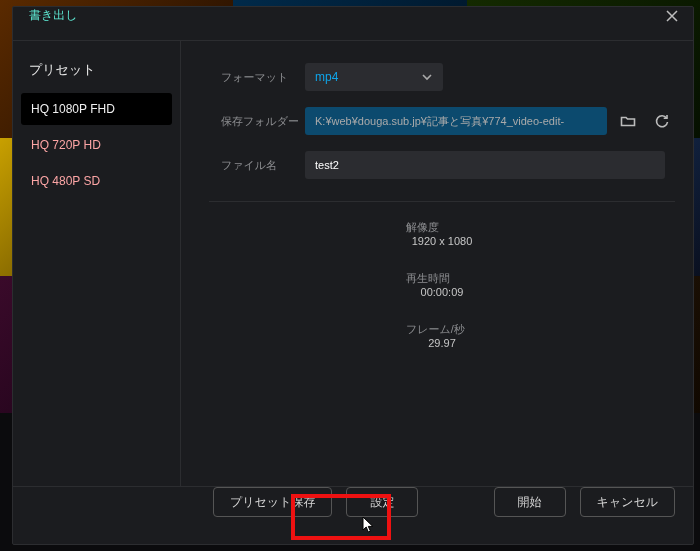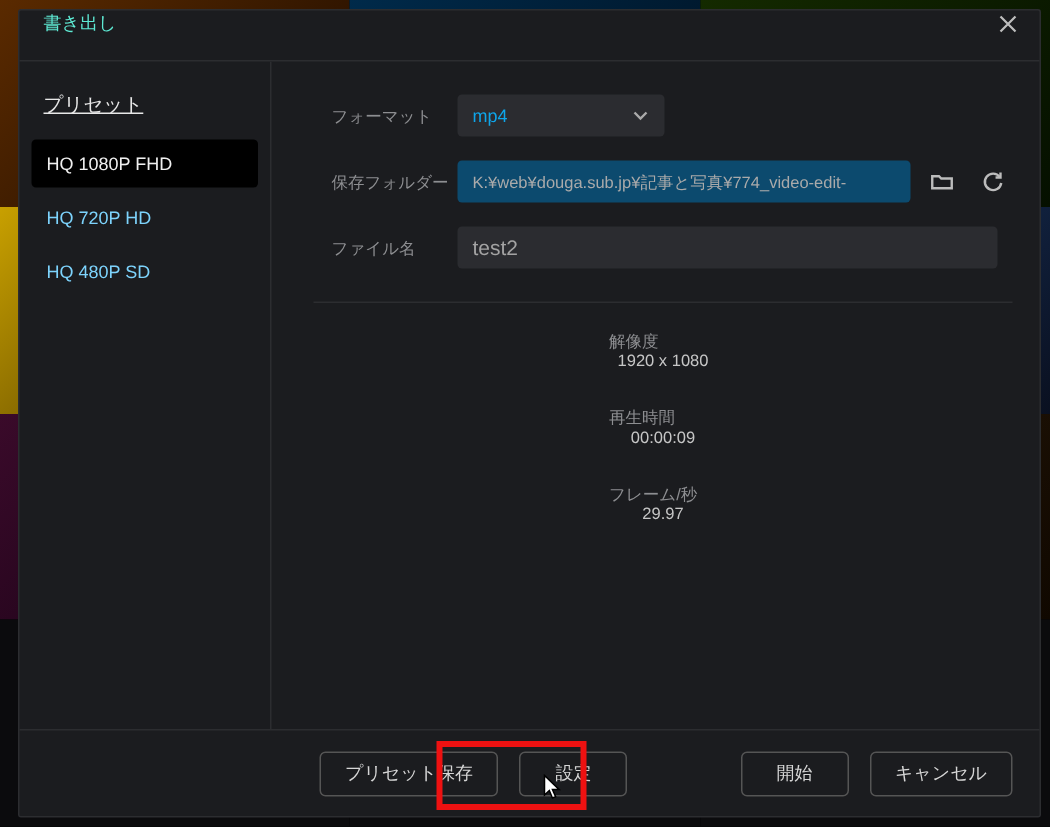--- a/index.html
+++ b/index.html
@@ -14,46 +14,46 @@
     display:flex; flex-direction:column; color:#c8c8c8;
   }
   .titlebar {
     height:34px; display:flex; align-items:flex-start; justify-content:space-between;
     padding:0 12px 0 16px; border-bottom:1px solid #2c2d30; font-size:12px; color:#5eead4;
   }
   .close-x { width:18px; height:18px; display:flex; align-items:center; justify-content:center; color:#bdbdbd; cursor:pointer; }
   .close-x svg { width:14px; height:14px; stroke:#bdbdbd; stroke-width:1.5; }
   .body { flex:1; display:flex; overflow:hidden; }
   .sidebar { width:168px; border-right:1px solid #2c2d30; padding:16px 8px; }
-  .sidebar-title { font-size:13px; color:#e8e8e8; margin:4px 8px 14px 8px; font-weight:500;text-decoration:underline; }
-  .preset { height:32px; display:flex; align-items:center; padding:0 10px; font-size:12px; border-radius:3px; margin:4px 0; color:#7dd3fc; cursor:pointer;}
+  .sidebar-title { font-size:13px; color:#e8e8e8; margin:4px 8px 14px 8px; font-weight:500; }
+  .preset { height:32px; display:flex; align-items:center; padding:0 10px; font-size:12px; border-radius:3px; margin:4px 0; color:#fca5a5; cursor:pointer;}
   .preset.selected { background:#000000; color:#f0f0f0; }
   .main { flex:1; padding:22px 18px 0 28px; display:flex; flex-direction:column; font-size:12px; }
   .row { display:flex; align-items:center; margin-bottom:16px; }
   .label { width:84px; color:#8d8e91; font-size:11px;margin-left:12px; }
   .value { color:#c6c6c6; font-size:11px; }
   .select {
     width:138px; height:28px; background:#2b2c30; border-radius:3px; padding:0 10px;
     display:flex; align-items:center; justify-content:space-between; color:#0ea5e9; cursor:pointer;
   }
   .select svg { width:12px; height:12px; stroke:#aaa; stroke-width:1.6; fill:none;}
   .path-field {
     flex:1; height:28px; background:#0c4a6e; border-radius:3px; padding:0 10px;
     display:flex; align-items:center; color:#aaaaaa; font-size:11px; overflow:hidden; white-space:nowrap;
   }
   .icon-btn { width:26px; height:26px; display:flex; align-items:center; justify-content:center; margin-left:8px; cursor:pointer;}
   .icon-btn svg { width:16px; height:16px; stroke:#bcbcbc; fill:none; stroke-width:1.6;}
   .text-field {
     flex:1; max-width:360px; height:28px; background:#2b2c30; border-radius:3px; padding:0 10px;
-    display:flex; align-items:center; color:#a3a3a3; font-size:14px;text-align:center;
+    display:flex; align-items:center; color:#ffffff; font-size:11px;text-align:center;
   }
   .divider { height:1px; background:#2c2d30; margin:6px 0 18px 0; }
   .info-row { display:flex; align-items:center; margin-bottom:24px;flex-direction:column; }
   .footer {
-    height:58px; border-top:1px solid #2c2d30; display:flex; align-items:center;
+    height:58px; border-top:1px solid #2c2d30; display:flex; align-items:flex-start;
     padding:0 18px; gap:14px;
   }
   .spacer { flex:1; }
   .btn {
     height:30px; min-width:72px; padding:0 16px; border:1px solid #555;
     background:transparent; color:#d6d6d6; border-radius:4px; font-size:12px;
     display:flex; align-items:center; justify-content:center; cursor:pointer;
   }
   .highlight-box {
     position:absolute; border:4px solid #e11; pointer-events:none;

